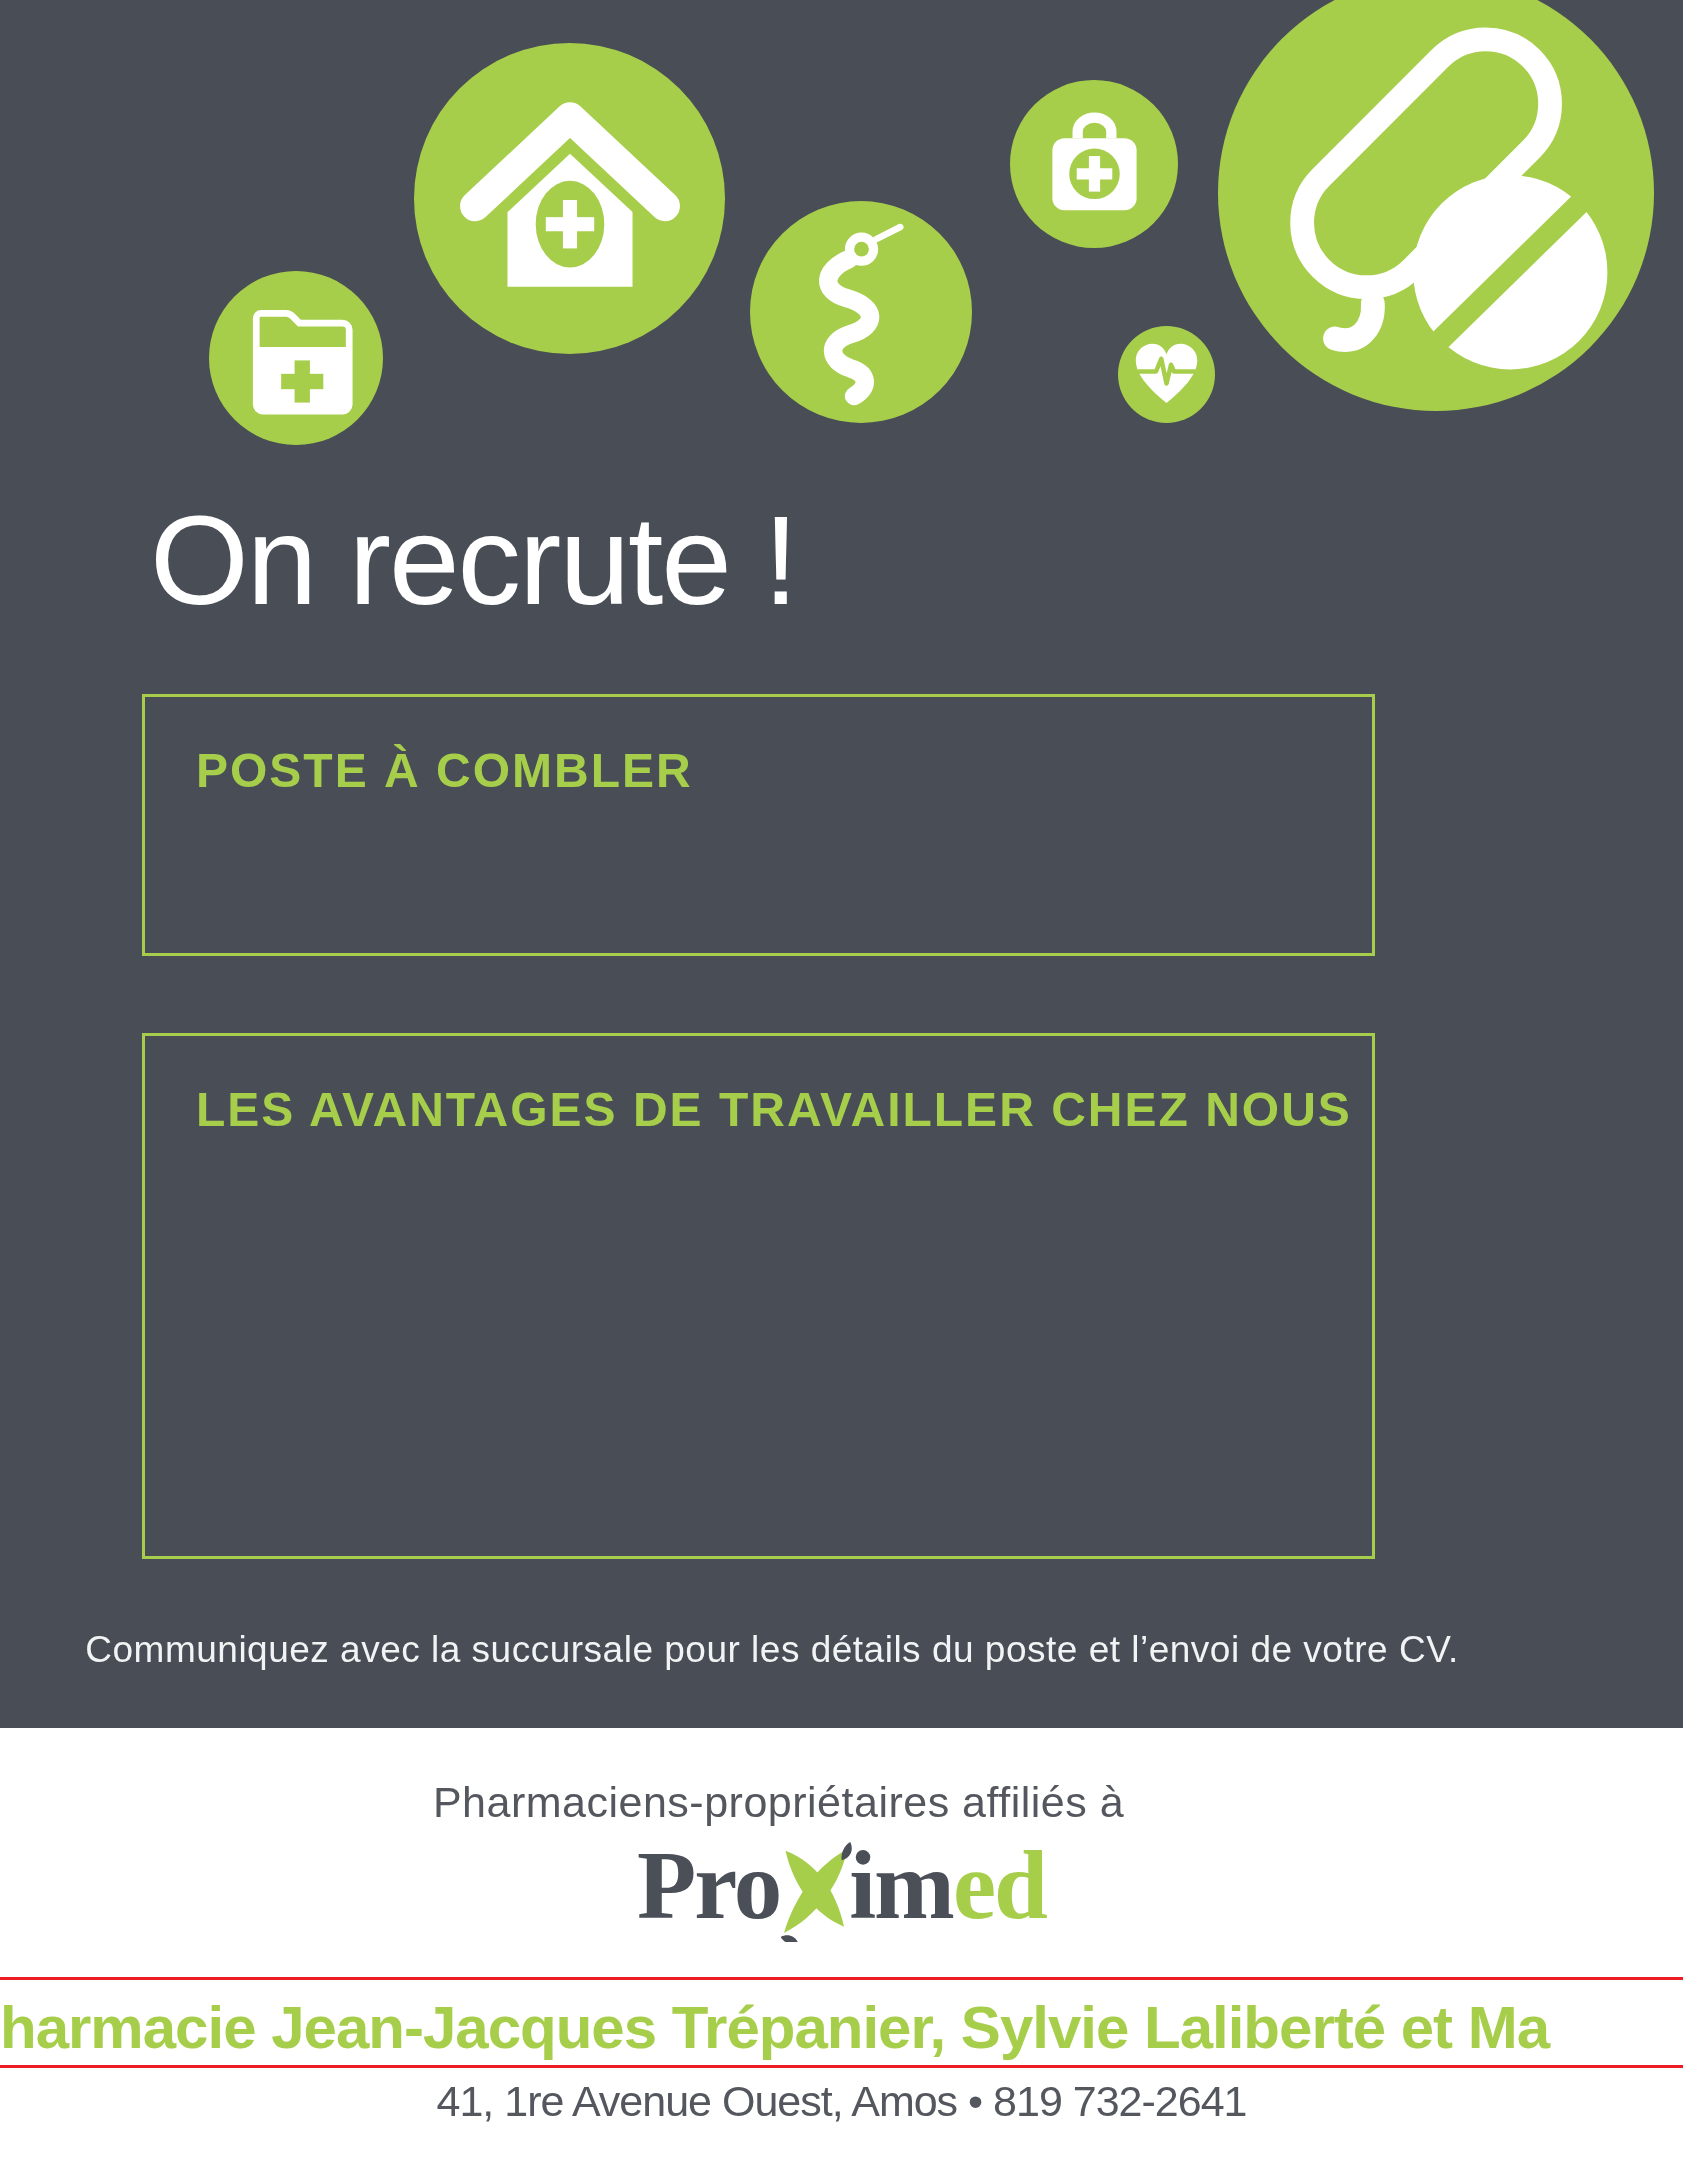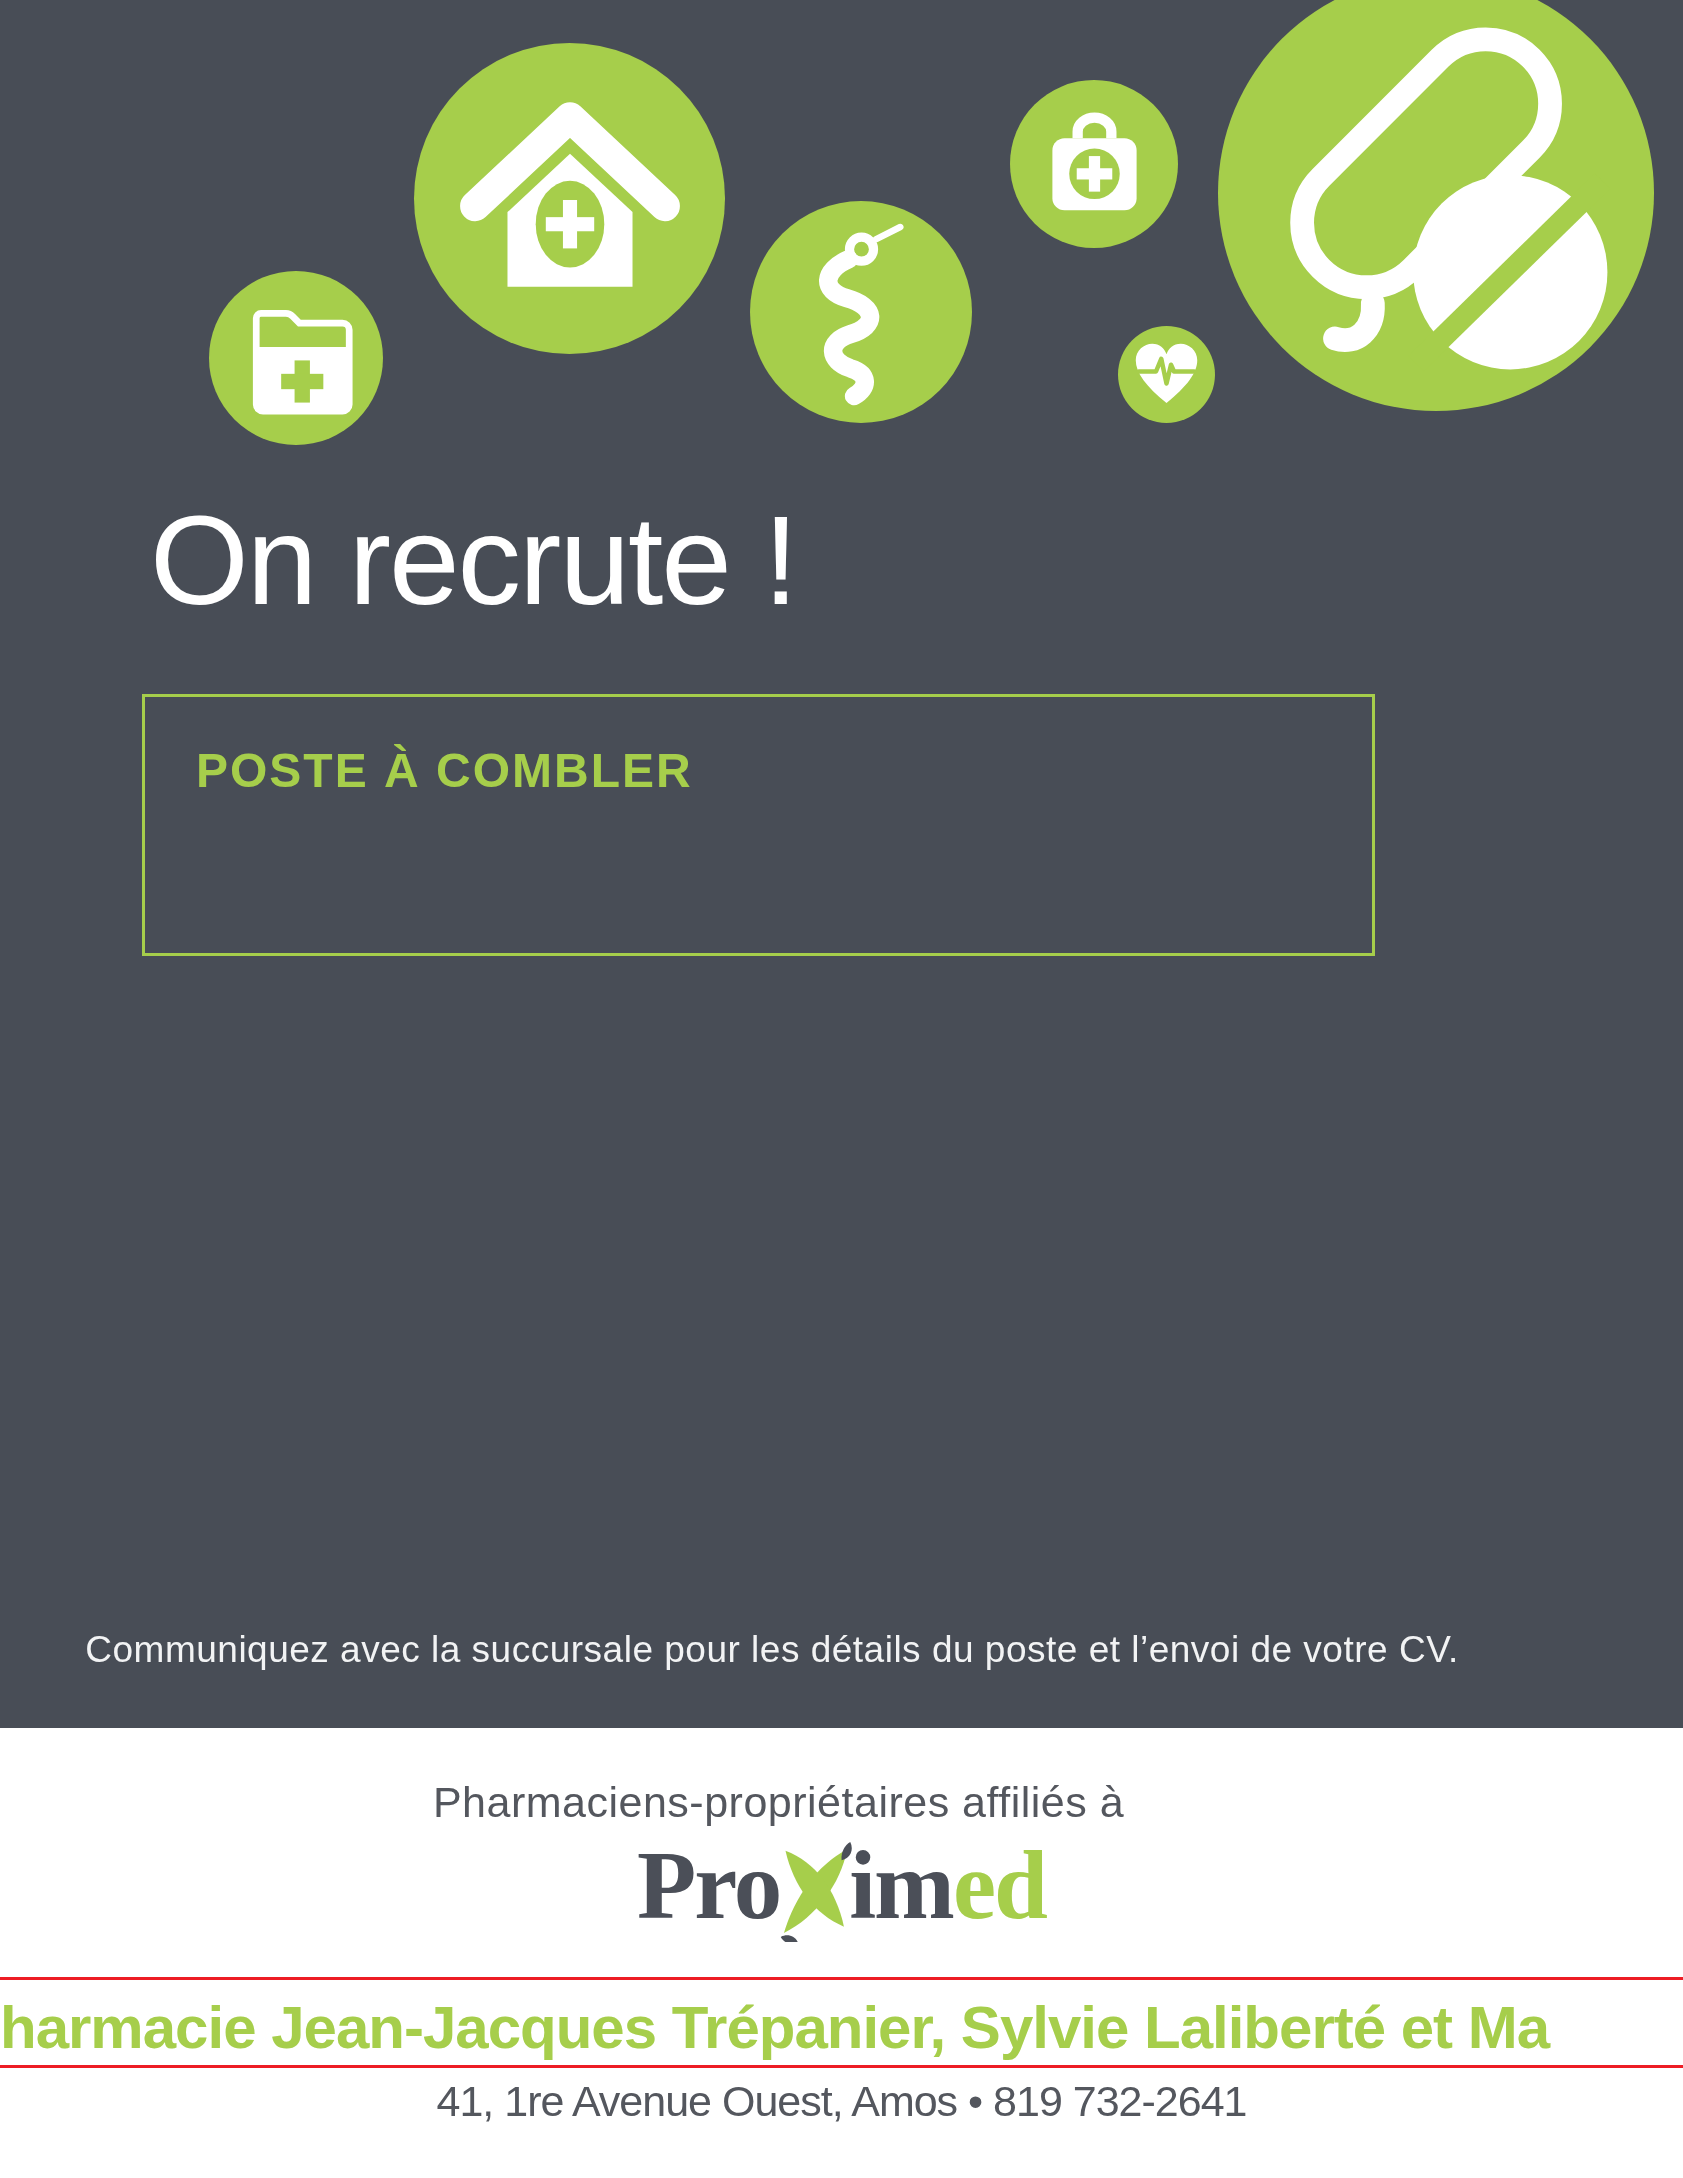--- a/index.html
+++ b/index.html
@@ -111,20 +111,23 @@
         <path d="M72,252 C54,272 30,270 20,250" fill="none" stroke="#ffffff" stroke-width="24" stroke-linecap="round"></path>
       </g>
     </svg>
   </div>
 
   <div class="hero-title">On recrute !</div>
 
   <div class="gbox box-poste">
     <div class="gbox-label">POSTE À COMBLER</div>
   </div>
+  <div class="gbox box-avantages">
+    <div class="gbox-label">LES AVANTAGES DE TRAVAILLER CHEZ NOUS</div>
+  </div>
 
   <div class="contact-note">Communiquez avec la succursale pour les détails du poste et l’envoi de votre CV.</div>
 
   <div class="affiliation">Pharmaciens-propriétaires affiliés à</div>
 
   <div class="logo">
     <span>Pro</span><svg class="logo-x" viewBox="0 0 100 130">
       <path d="M10,120 C24,74 52,34 90,14 C82,58 50,100 10,120 Z" fill="#a6ce4b"></path>
       <path d="M12,16 C50,30 76,66 86,112 C48,96 22,60 12,16 Z" fill="#a6ce4b"></path>
       <path d="M94,5 c5,10 0,21 -11,23 c-1,-10 4,-19 11,-23 z" fill="#4b4f58"></path>

